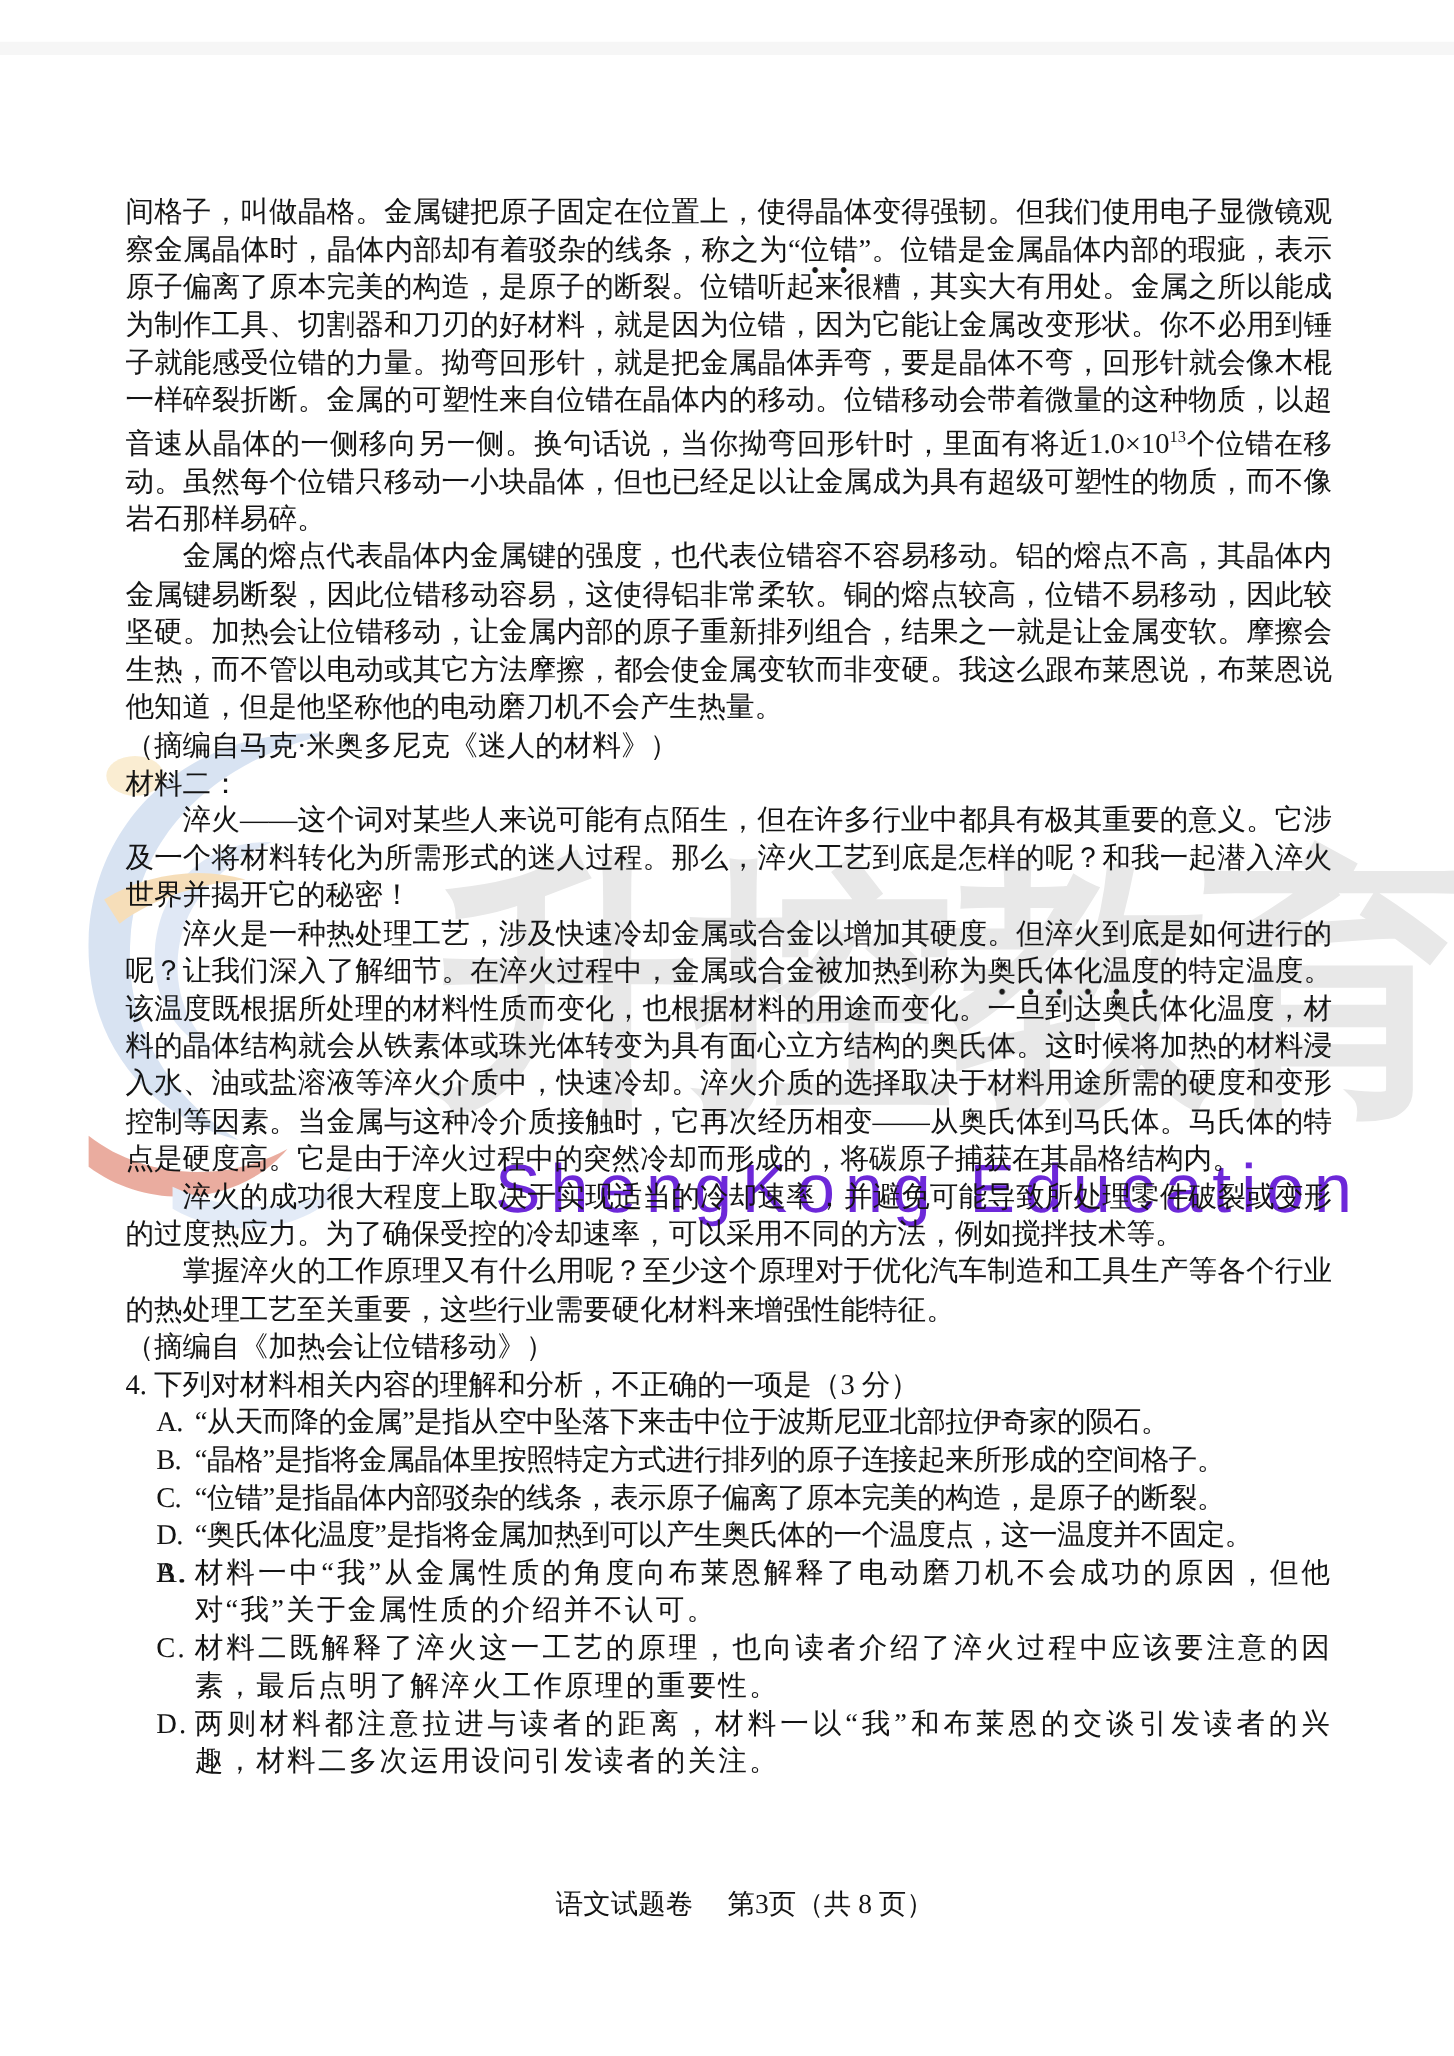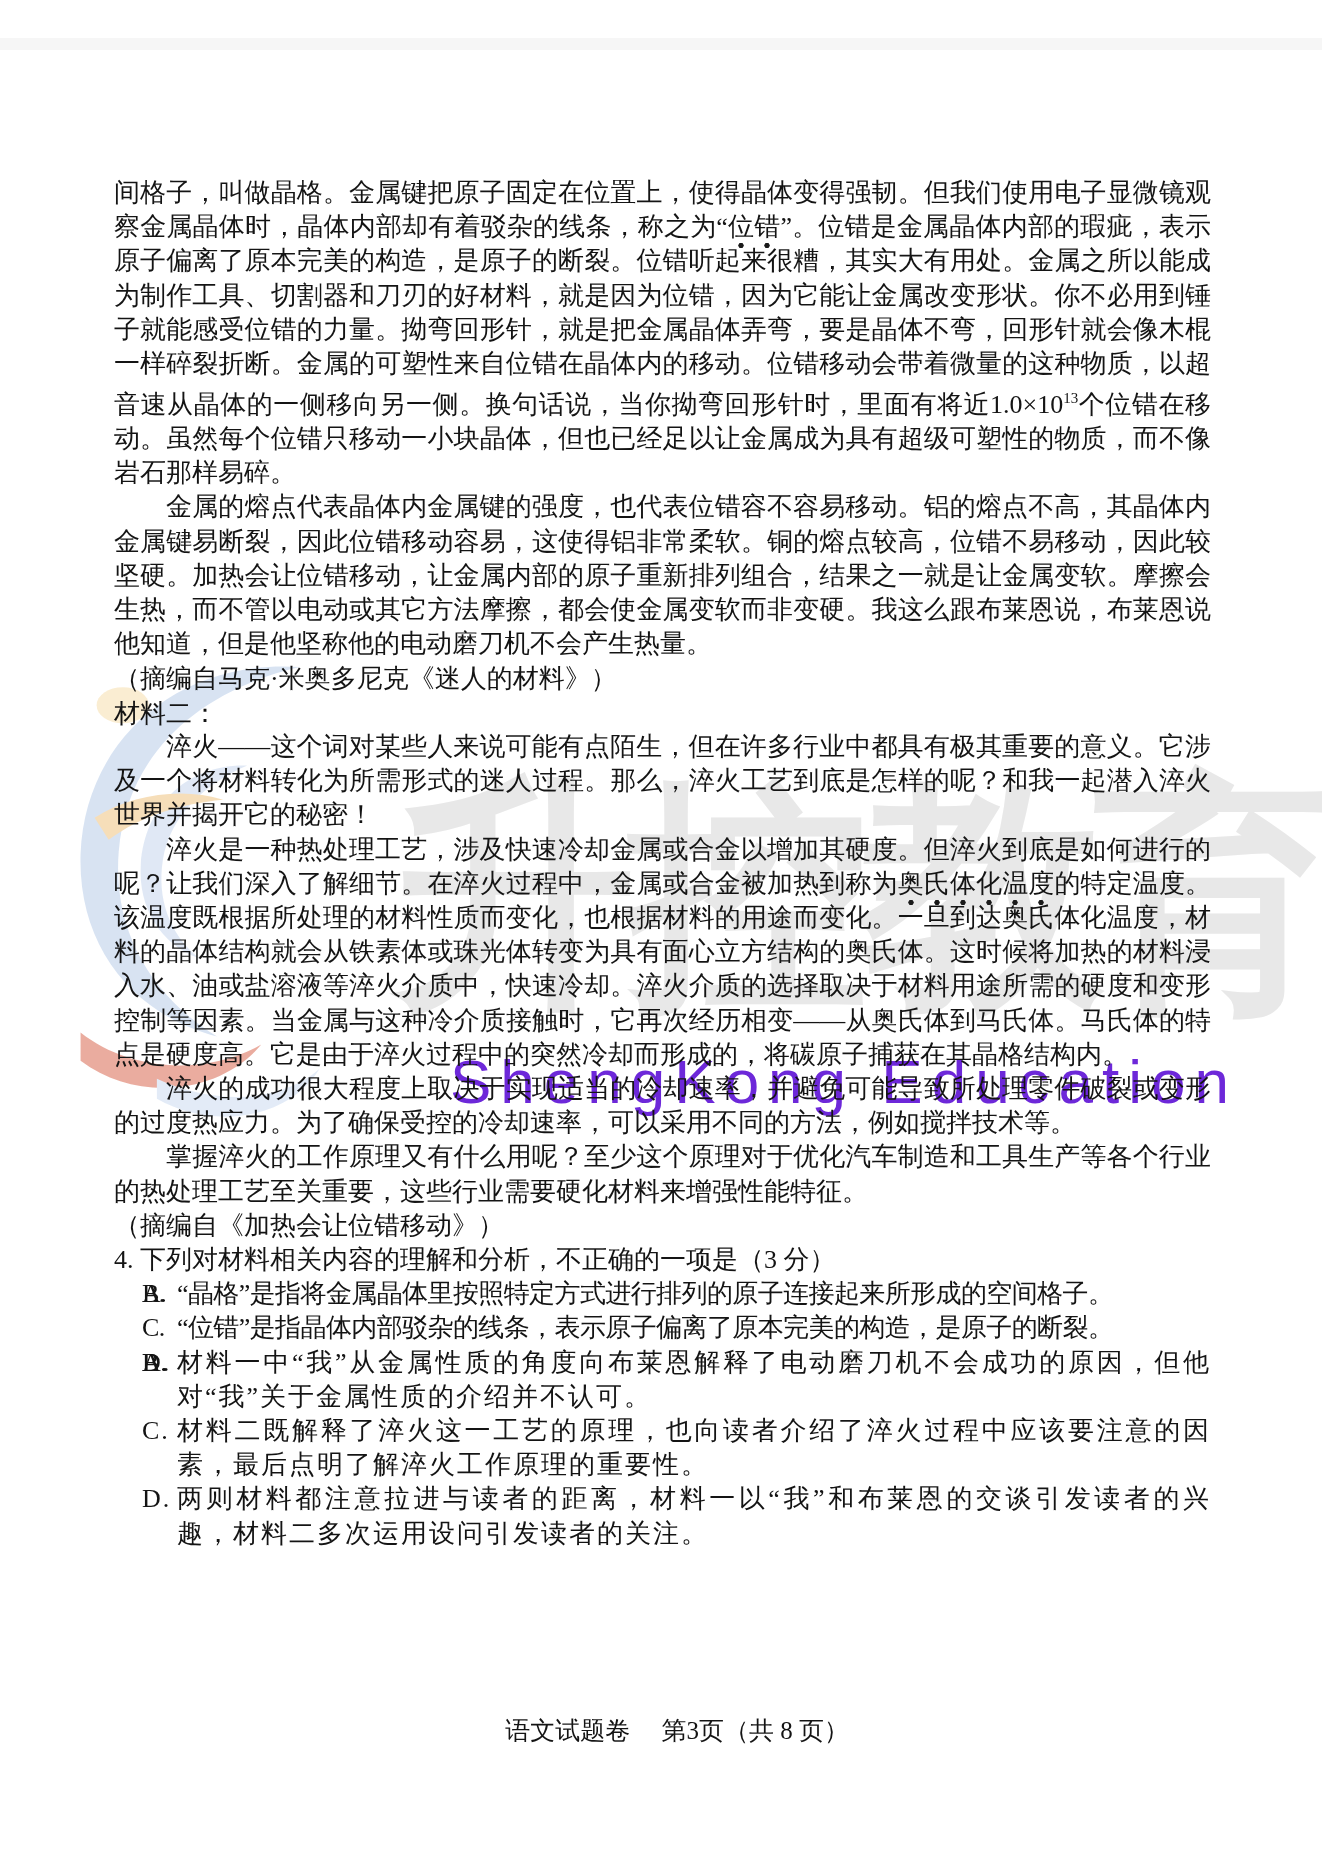--- a/index.html
+++ b/index.html
@@ -63,24 +63,24 @@
     <p class="indent"><span>淬火是一种热处理工艺，涉及快速冷却金属或合金以增加其硬度。但淬火到底是如何进行的呢？让我们深入了解细节。在淬火过程中，金属或合金被加热到称为</span><span class="emph">奥氏体化温度</span><span>的特定温度。该温度既根据所处理的材料性质而变化，也根据材料的用途而变化。一旦到达奥氏体化温度，材料的晶体结构就会从铁素体或珠光体转变为具有面心立方结构的奥氏体。这时候将加热的材料浸入水、油或盐溶液等淬火介质中，快速冷却。淬火介质的选择取决于材料用途所需的硬度和变形控制等因素。当金属与这种冷介质接触时，它再次经历相变——从奥氏体到马氏体。马氏体的特点是硬度高。它是由于淬火过程中的突然冷却而形成的，将碳原子捕获在其晶格结构内。</span></p>
 
     <p class="indent">淬火的成功很大程度上取决于实现适当的冷却速率，并避免可能导致所处理零件破裂或变形的过度热应力。为了确保受控的冷却速率，可以采用不同的方法，例如搅拌技术等。</p>
 
     <p class="indent">掌握淬火的工作原理又有什么用呢？至少这个原理对于优化汽车制造和工具生产等各个行业的热处理工艺至关重要，这些行业需要硬化材料来增强性能特征。</p>
 
     <p class="attribution">（摘编自《加热会让位错移动》）</p>
 
     <div class="question q4">
       <p>4. 下列对材料相关内容的理解和分析，不正确的一项是（3 分）</p>
-      <div class="option"><span class="opt-label">A.</span></div>
+      <div class="option"><span class="opt-label">A.</span><span class="opt-text">“从天而降的金属”是指从空中坠落下来击中位于波斯尼亚北部拉伊奇家的陨石。</span></div>
       <div class="option"><span class="opt-label">B.</span><span class="opt-text">“晶格”是指将金属晶体里按照特定方式进行排列的原子连接起来所形成的空间格子。</span></div>
       <div class="option"><span class="opt-label">C.</span><span class="opt-text">“位错”是指晶体内部驳杂的线条，表示原子偏离了原本完美的构造，是原子的断裂。</span></div>
-      <div class="option"><span class="opt-label">D.</span></div>
+      <div class="option"><span class="opt-label">D.</span><span class="opt-text">“奥氏体化温度”是指将金属加热到可以产生奥氏体的一个温度点，这一温度并不固定。</span></div>
     </div>
 
     <div class="question q5">
       <div class="option"><span class="opt-label">A.</span></div>
       <div class="option"><span class="opt-label">B.</span><span class="opt-text">材料一中“我”从金属性质的角度向布莱恩解释了电动磨刀机不会成功的原因，但他对“我”关于金属性质的介绍并不认可。</span></div>
       <div class="option"><span class="opt-label">C.</span><span class="opt-text">材料二既解释了淬火这一工艺的原理，也向读者介绍了淬火过程中应该要注意的因素，最后点明了解淬火工作原理的重要性。</span></div>
       <div class="option"><span class="opt-label">D.</span><span class="opt-text">两则材料都注意拉进与读者的距离，材料一以“我”和布莱恩的交谈引发读者的兴趣，材料二多次运用设问引发读者的关注。</span></div>
     </div>
 
   </div>

